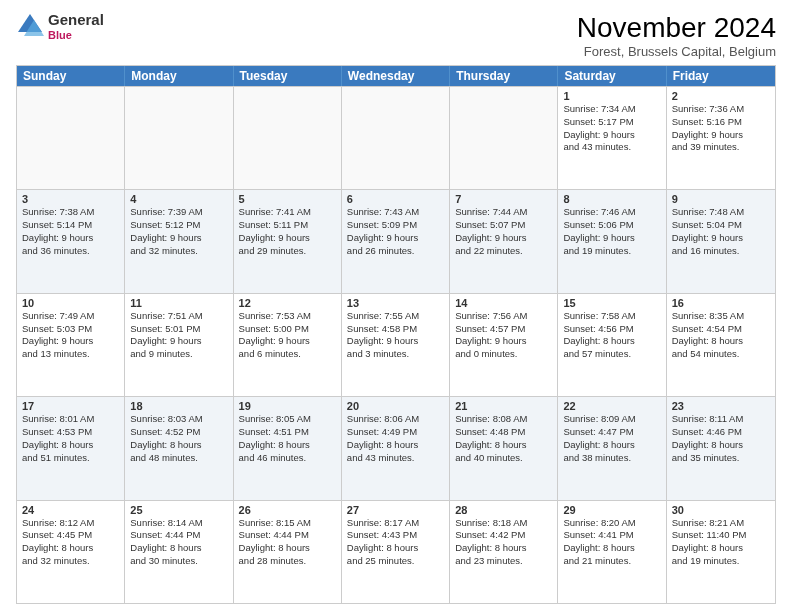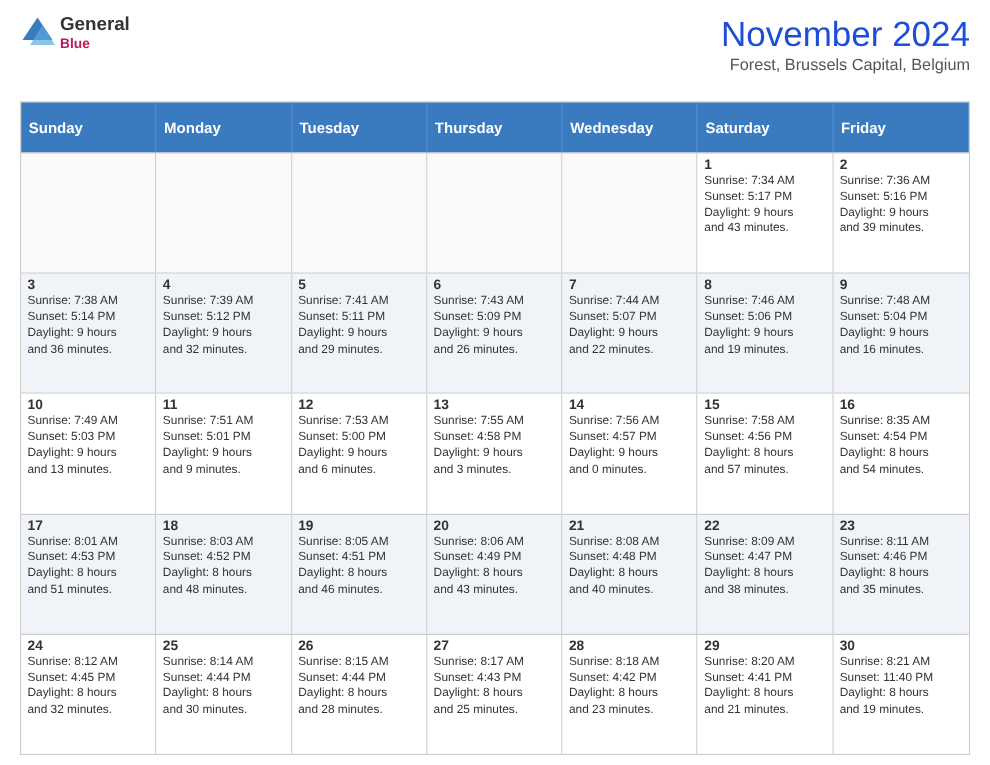--- a/index.html
+++ b/index.html
@@ -14,21 +14,21 @@
       width: 792px;
       height: 612px;
       padding: 12px 16px 8px 16px;
       display: flex;
       flex-direction: column;
     }
     .header {
       display: flex;
       align-items: flex-start;
       justify-content: space-between;
-      margin-bottom: 22px;
+      margin-bottom: 6px;
     }
     .logo {
       display: flex;
       align-items: center;
       gap: 4px;
     }
     .logo-text {
       display: flex;
       flex-direction: column;
       line-height: 1.1;
@@ -46,42 +46,42 @@
     .logo-icon {
       width: 28px;
       height: 28px;
     }
     .title-block {
       text-align: right;
     }
     .month-title {
       font-size: 28px;
       font-weight: normal;
-      color: #1d4ed8;
+      color: #000000;
     }
     .subtitle {
       font-size: 13px;
       color: #555;
     }
     .calendar {
       flex: 1;
       display: flex;
       flex-direction: column;
       border: 1px solid #ccc;
     }
     .cal-header {
       display: grid;
       grid-template-columns: repeat(7, 1fr);
       background: #3a7abf;
     }
     .cal-header-cell {
       color: #fff;
       font-size: 12px;
       font-weight: bold;
-      padding: 13px 6px;
+      padding: 3px 6px;
       text-align: left;
       border-right: 1px solid #5090cc;
     }
     .cal-header-cell:last-child { border-right: none; }
     .cal-body {
       flex: 1;
       display: flex;
       flex-direction: column;
     }
     .cal-row {
@@ -132,22 +132,22 @@
       <div class="month-title">November 2024</div>
       <div class="subtitle">Forest, Brussels Capital, Belgium</div>
     </div>
   </div>
 
   <div class="calendar">
     <div class="cal-header" id="cal-header">
         <div class="cal-header-cell">Sunday</div>
         <div class="cal-header-cell">Monday</div>
         <div class="cal-header-cell">Tuesday</div>
+        <div class="cal-header-cell">Wednesday</div>
         <div class="cal-header-cell">Thursday</div>
-        <div class="cal-header-cell">Wednesday</div>
         <div class="cal-header-cell">Saturday</div>
         <div class="cal-header-cell">Friday</div>
       </div>
     <div class="cal-body" id="cal-body">
         <div class="cal-row">
           <div class="cal-cell empty"></div>
           <div class="cal-cell empty"></div>
           <div class="cal-cell empty"></div>
           <div class="cal-cell empty"></div>
           <div class="cal-cell empty"></div>

